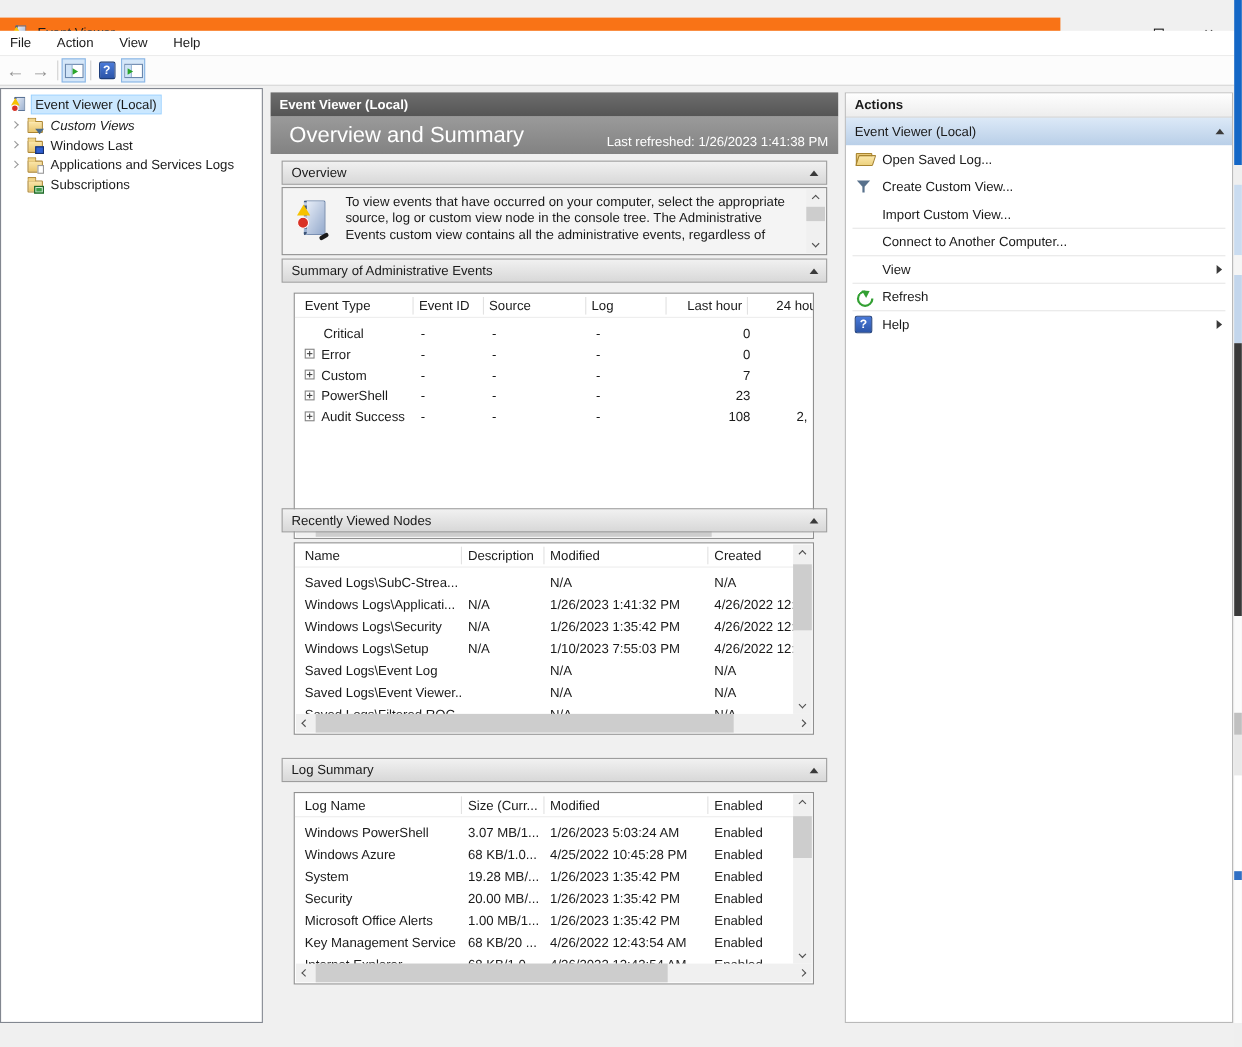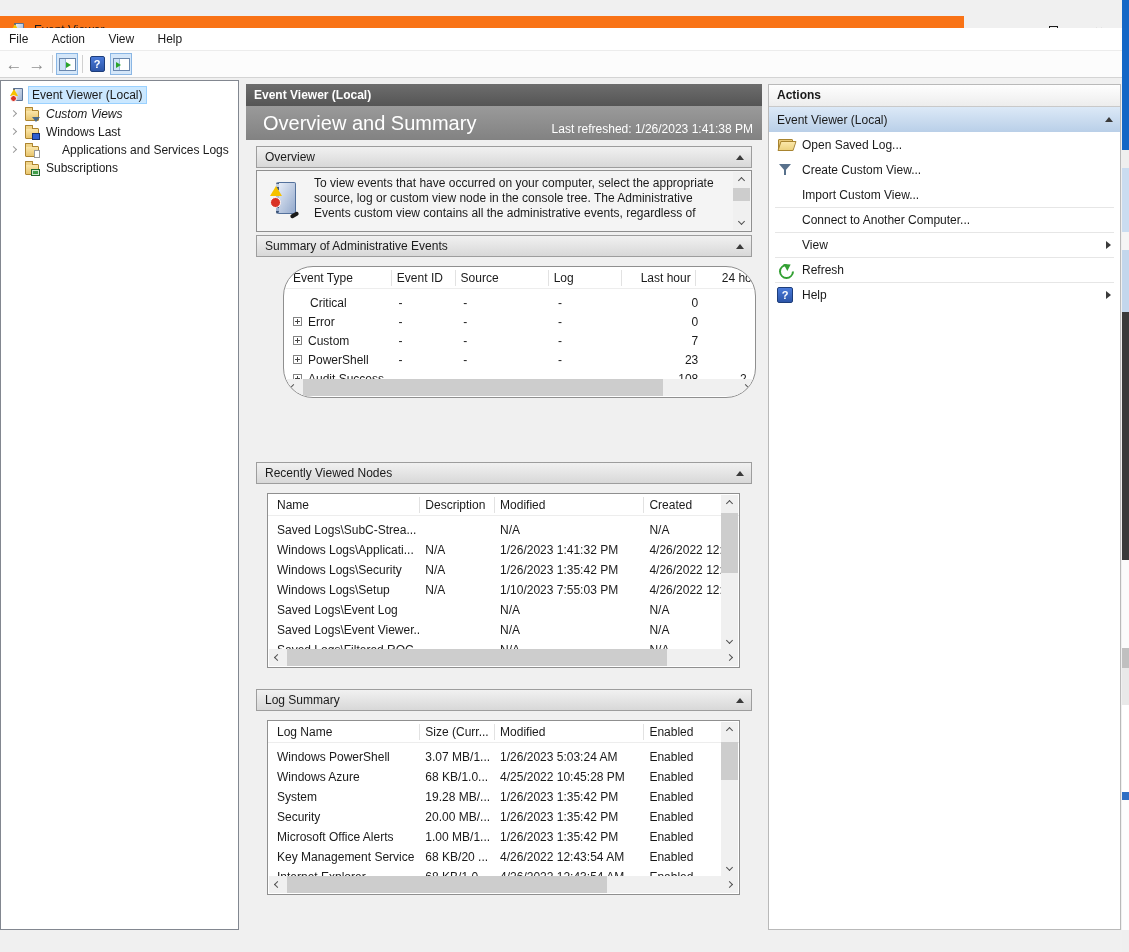--- a/index.html
+++ b/index.html
@@ -199,21 +199,21 @@
     <span class="folder" style="margin-left:9px;">
         <span class="ovl ovl-monitor"></span>
       </span>
     <span class="tree-label" style="margin-left:4px;">Windows Last</span>
   </div>
   <div class="tree-row" style="top:59px; left:10px;">
     <span class="chev"></span>
     <span class="folder" style="margin-left:9px;">
         <span class="ovl ovl-page"></span>
       </span>
-    <span class="tree-label" style="margin-left:20px;">Applications and Services Logs</span>
+    <span class="tree-label" style="margin-left:4px;">Applications and Services Logs</span>
   </div>
   <div class="tree-row" style="top:77px; left:24px;">
     <span class="folder">
         <span class="ovl ovl-grid"></span>
       </span>
     <span class="tree-label" style="margin-left:4px;">Subscriptions</span>
   </div>
 </div>
 
 <div class="abs center-panel">
@@ -251,21 +251,21 @@
         </div>
     </div>
   </div>
 
   <div class="abs sec-head" style="top:151px;">
     <span class="lbl">Summary of Administrative Events</span>
     <span class="collapse-btn">
         <span class="tri-up"></span>
       </span>
   </div>
-  <div class="abs tbl" style="left:37px;top:182px;width:473px;height:132px;border-radius:30px;">
+  <div class="abs tbl" style="left:21px;top:182px;width:473px;height:224px;">
     <div class="tbl-head">
       <span class="th ca1 pad9">Event Type</span>
       <span class="th ca2 pad5">Event ID</span>
       <span class="th ca3 pad5">Source</span>
       <span class="th ca4 pad5">Log</span>
       <span class="th ca5">Last hour</span>
       <span class="th ca6 ca6h" style="border-right:none;">24 hou</span>
     </div>
     <div style="height:4px;"></div>
     <div class="trow">

